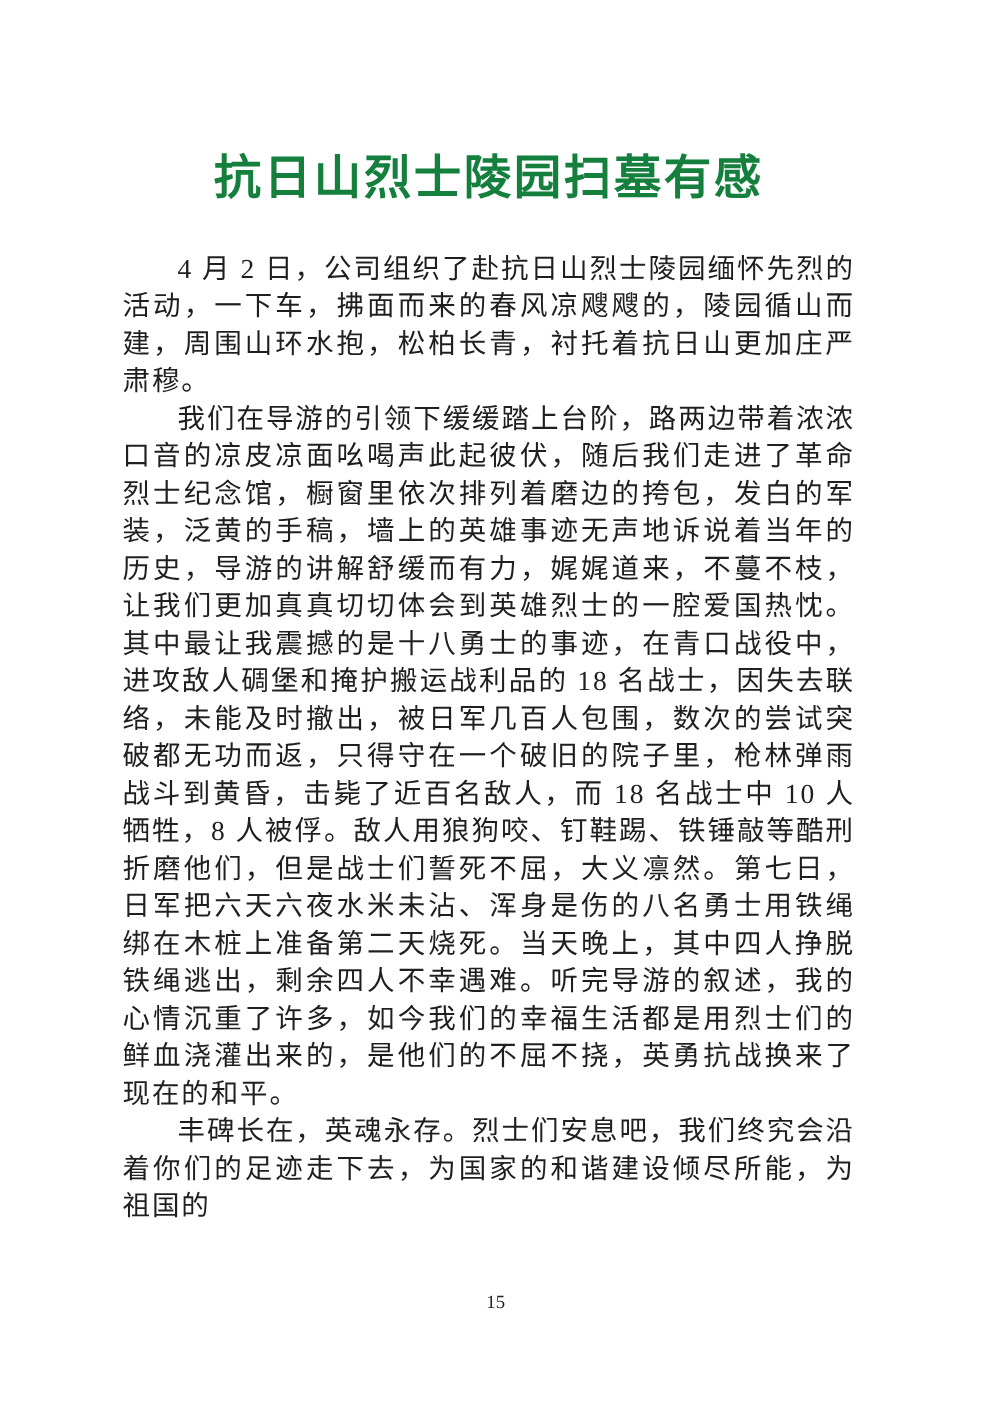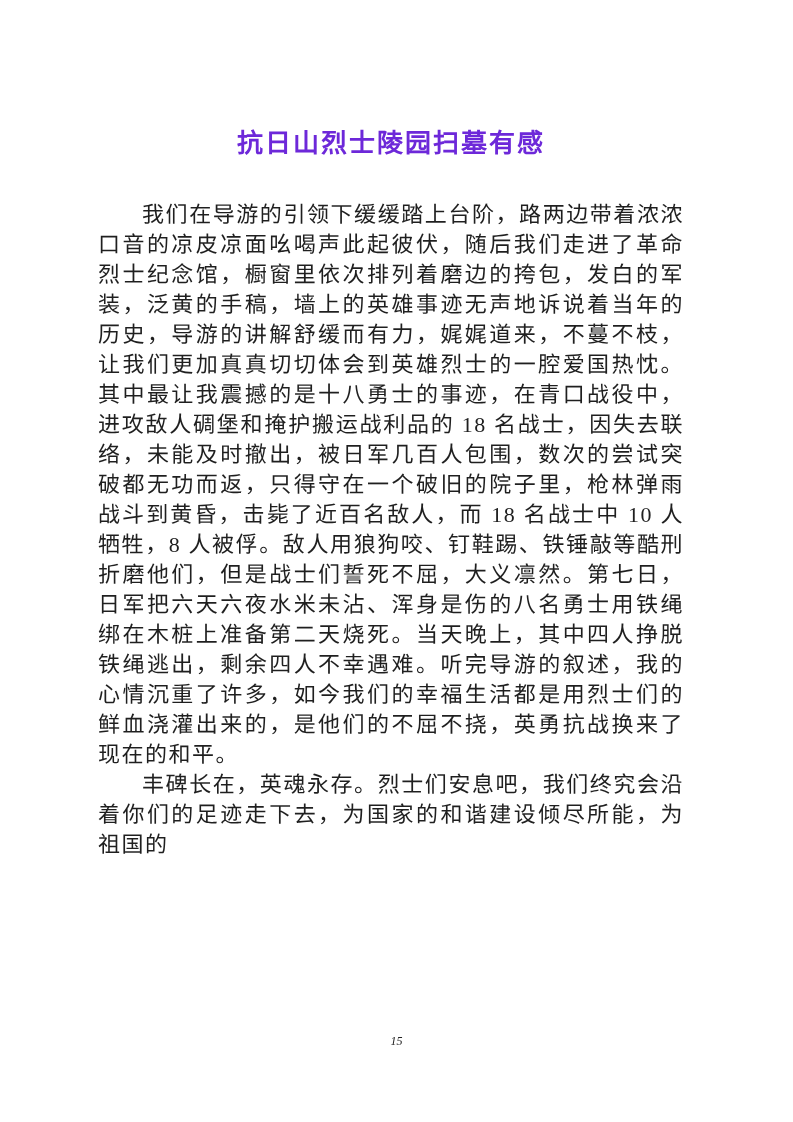--- a/index.html
+++ b/index.html
@@ -16,24 +16,24 @@
     overflow: hidden;
     box-sizing: border-box;
     padding: 0 109px 0 98px;
     color: #1f1f1f;
   }
   .doc-title {
     margin: 126px 0 0 0;
     text-align: center;
     font-family: "Liberation Sans", "DejaVu Sans", sans-serif;
     font-weight: 700;
-    font-size: 26px;
+    font-size: 38px;
     line-height: 34px;
     letter-spacing: 2px;
-    color: #6d28d9;
+    color: #15803d;
   }
   .doc-body {
     margin-top: 40px;
     font-family: "Liberation Serif", "DejaVu Serif", serif;
     font-size: 22px;
     line-height: 30px;
     letter-spacing: 1.5px;
     text-align: justify;
     color: #1f1f1f;
   }
@@ -41,32 +41,32 @@
     margin: 0;
     text-indent: 2em;
   }
   .page-footer {
     position: absolute;
     left: 0;
     right: 0;
     top: 1034px;
     text-align: center;
     font-family: "Liberation Serif", "DejaVu Serif", serif;
-    font-size: 12px;
+    font-size: 15px;
     color: #1f1f1f;
-    font-style: italic;
   }
 </style>
 </head>
 <body>
 
 <div class="page">
 
   <h1 class="doc-title">抗日山烈士陵园扫墓有感</h1>
 
   <div class="doc-body">
+    <p>4 月 2 日，公司组织了赴抗日山烈士陵园缅怀先烈的活动，一下车，拂面而来的春风凉飕飕的，陵园循山而建，周围山环水抱，松柏长青，衬托着抗日山更加庄严肃穆。</p>
     <p>我们在导游的引领下缓缓踏上台阶，路两边带着浓浓口音的凉皮凉面吆喝声此起彼伏，随后我们走进了革命烈士纪念馆，橱窗里依次排列着磨边的挎包，发白的军装，泛黄的手稿，墙上的英雄事迹无声地诉说着当年的历史，导游的讲解舒缓而有力，娓娓道来，不蔓不枝，让我们更加真真切切体会到英雄烈士的一腔爱国热忱。其中最让我震撼的是十八勇士的事迹，在青口战役中，进攻敌人碉堡和掩护搬运战利品的 18 名战士，因失去联络，未能及时撤出，被日军几百人包围，数次的尝试突破都无功而返，只得守在一个破旧的院子里，枪林弹雨战斗到黄昏，击毙了近百名敌人，而 18 名战士中 10 人牺牲，8 人被俘。敌人用狼狗咬、钉鞋踢、铁锤敲等酷刑折磨他们，但是战士们誓死不屈，大义凛然。第七日，日军把六天六夜水米未沾、浑身是伤的八名勇士用铁绳绑在木桩上准备第二天烧死。当天晚上，其中四人挣脱铁绳逃出，剩余四人不幸遇难。听完导游的叙述，我的心情沉重了许多，如今我们的幸福生活都是用烈士们的鲜血浇灌出来的，是他们的不屈不挠，英勇抗战换来了现在的和平。</p>
     <p>丰碑长在，英魂永存。烈士们安息吧，我们终究会沿着你们的足迹走下去，为国家的和谐建设倾尽所能，为祖国的</p>
   </div>
 
   <div class="page-footer">15</div>
 
 </div>
 
 </body></html>

